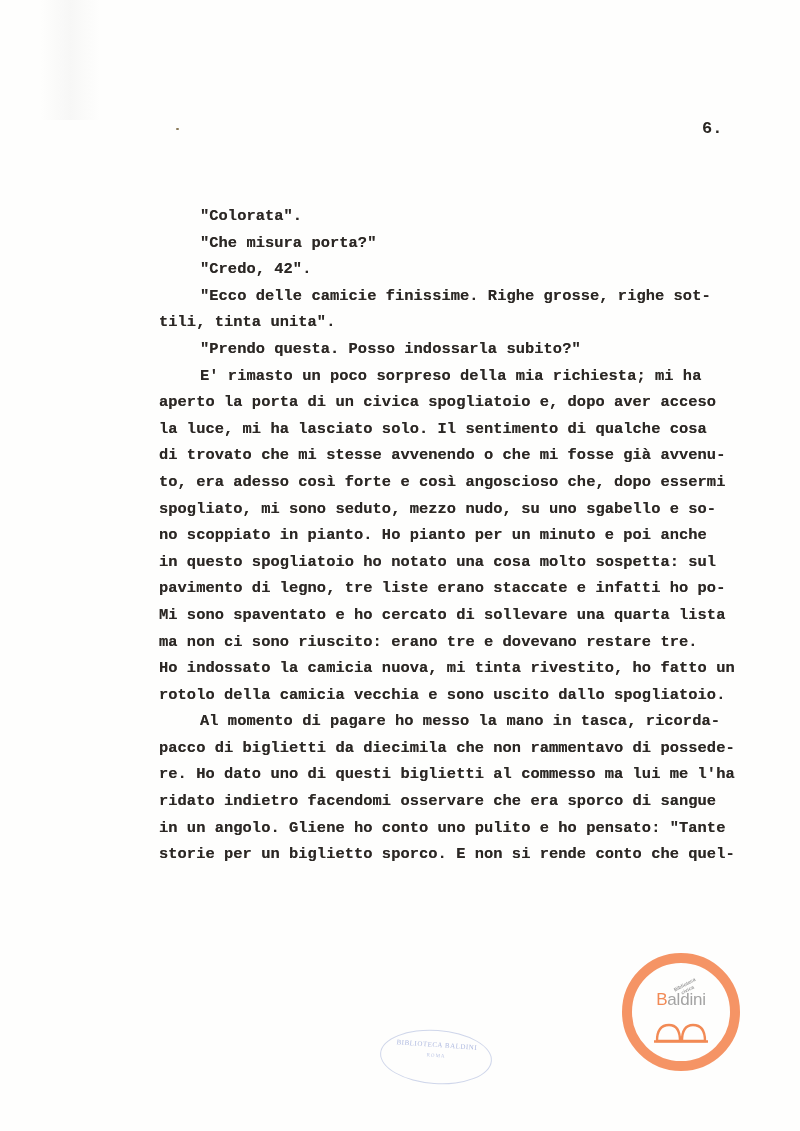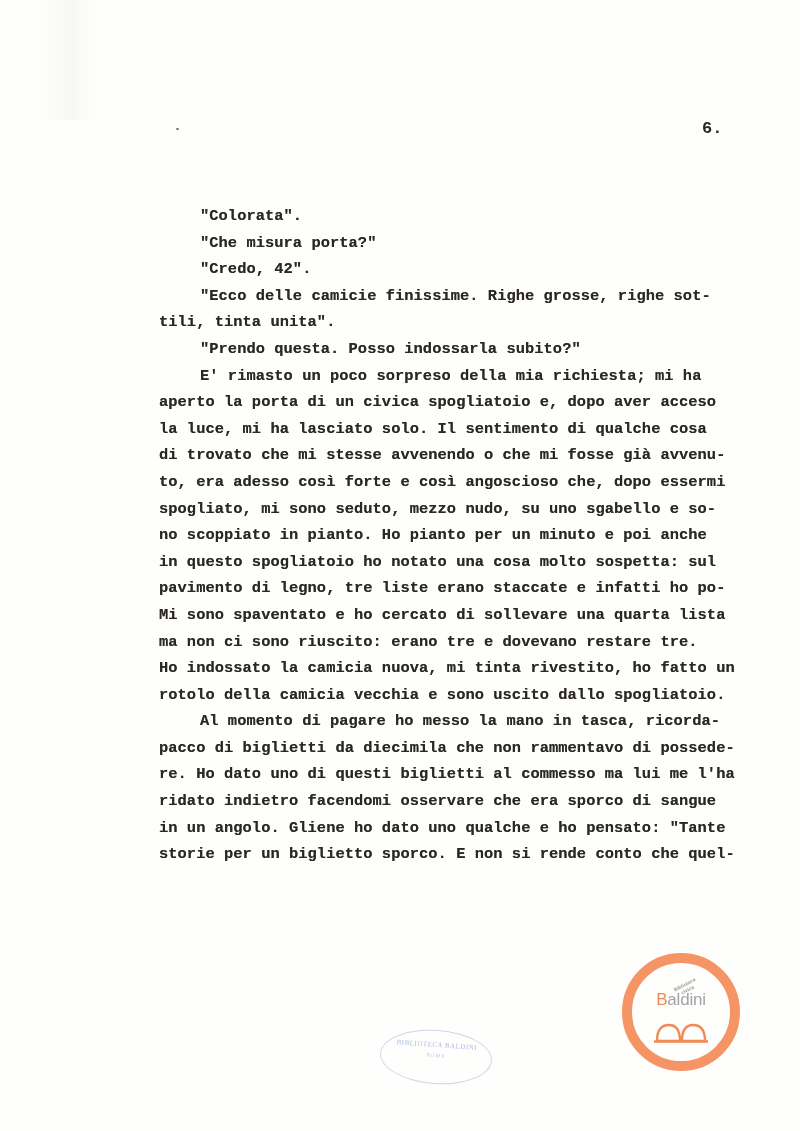--- a/index.html
+++ b/index.html
@@ -166,21 +166,21 @@
     <div class="line">in questo spogliatoio ho notato una cosa molto sospetta: sul</div>
     <div class="line">pavimento di legno, tre liste erano staccate e infatti ho po-</div>
     <div class="line">Mi sono spaventato e ho cercato di sollevare una quarta lista</div>
     <div class="line">ma non ci sono riuscito: erano tre e dovevano restare tre.</div>
     <div class="line">Ho indossato la camicia nuova, mi tinta rivestito, ho fatto un</div>
     <div class="line">rotolo della camicia vecchia e sono uscito dallo spogliatoio.</div>
     <div class="line indent">Al momento di pagare ho messo la mano in tasca, ricorda-</div>
     <div class="line">pacco di biglietti da diecimila che non rammentavo di possede-</div>
     <div class="line">re. Ho dato uno di questi biglietti al commesso ma lui me l'ha</div>
     <div class="line">ridato indietro facendomi osservare che era sporco di sangue</div>
-    <div class="line">in un angolo. Gliene ho dato uno qualche e ho pensato: "Tante</div>
+    <div class="line">in un angolo. Gliene ho conto uno pulito e ho pensato: "Tante</div>
     <div class="line">storie per un biglietto sporco. E non si rende conto che quel-</div>
   </div>
 
   <div class="stamp">
     <div class="stamp-text">BIBLIOTECA BALDINI</div>
     <div class="stamp-sub">ROMA</div>
   </div>
 
   <div class="logo">
     <div class="logo-ring"></div>

